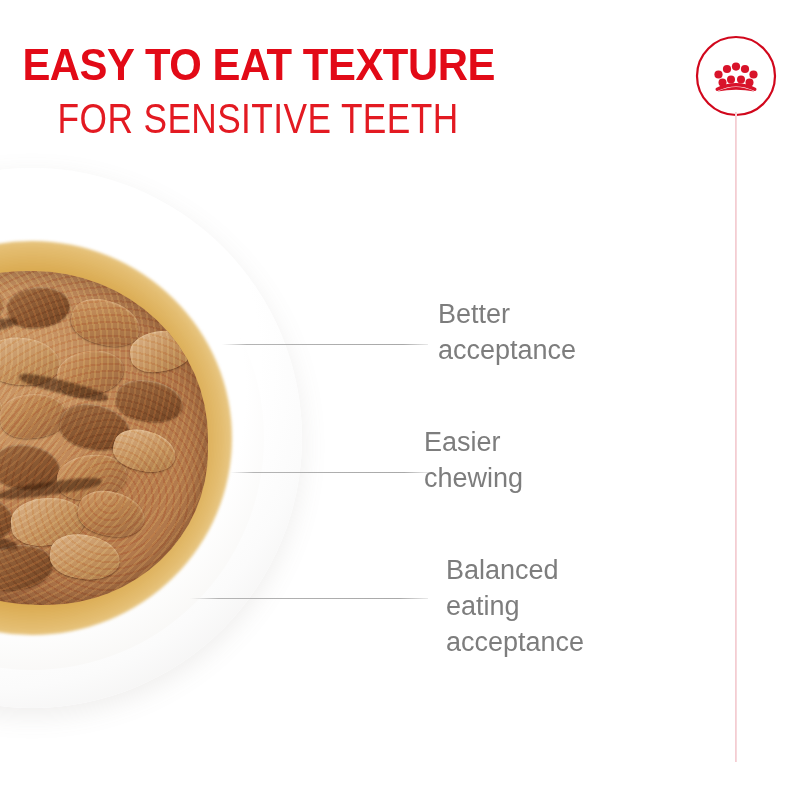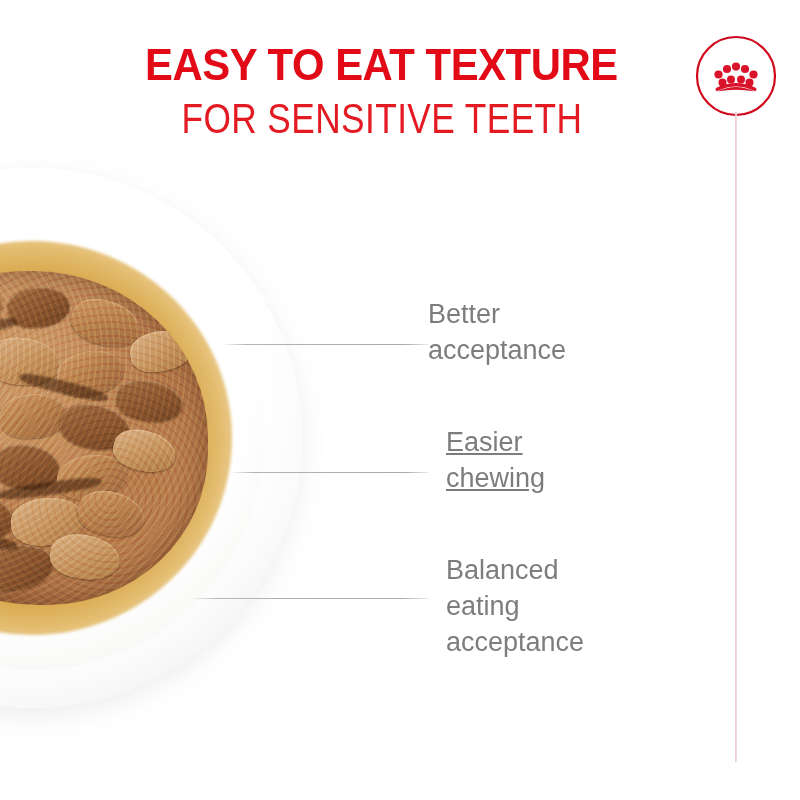--- a/index.html
+++ b/index.html
@@ -6,21 +6,21 @@
   html,body { width:800px; height:800px; }
   body {
     background:#ffffff;
     font-family:"Liberation Sans", sans-serif;
     overflow:hidden;
     position:relative;
   }
   #stage { position:absolute; inset:0; width:800px; height:800px; background:#fff; }
 
   
-  .headline { position:absolute; left:0; top:40px; width:640px; text-align:right; }
+  .headline { position:absolute; left:0; top:40px; width:640px; text-align:left; }
   .headline-main {
     display:block;
     color:#e20a17;
     font-family:"Liberation Sans Narrow","Liberation Sans",sans-serif;
     font-weight:bold;
     font-size:45px;
     line-height:50px;
     letter-spacing:-0.5px;
     transform:scaleX(0.93);
     transform-origin:center;
@@ -108,23 +108,23 @@
     font-size:27px;
     line-height:36px;
     font-weight:400;
     white-space:pre-line;
   }
   .leader {
     position:absolute;
     height:1px;
     background:linear-gradient(to right, rgba(170,170,170,0) 0%, #b4b4b4 12%, #a9a9a9 88%, rgba(170,170,170,0.25) 100%);
   }
-  .c1-text { left:428px; top:296px; }
+  .c1-text { left:438px; top:296px; }
   .c1-line { left:222px; top:344px; width:206px; }
-  .c2-text { left:446px; top:424px;text-decoration:underline; }
+  .c2-text { left:424px; top:424px; }
   .c2-line { left:230px; top:472px; width:198px; }
   .c3-text { left:446px; top:552px; }
   .c3-line { left:190px; top:598px; width:238px; }
 </style>
 </head>
 <body>
 
 <div id="stage">
 
   <div class="headline">

